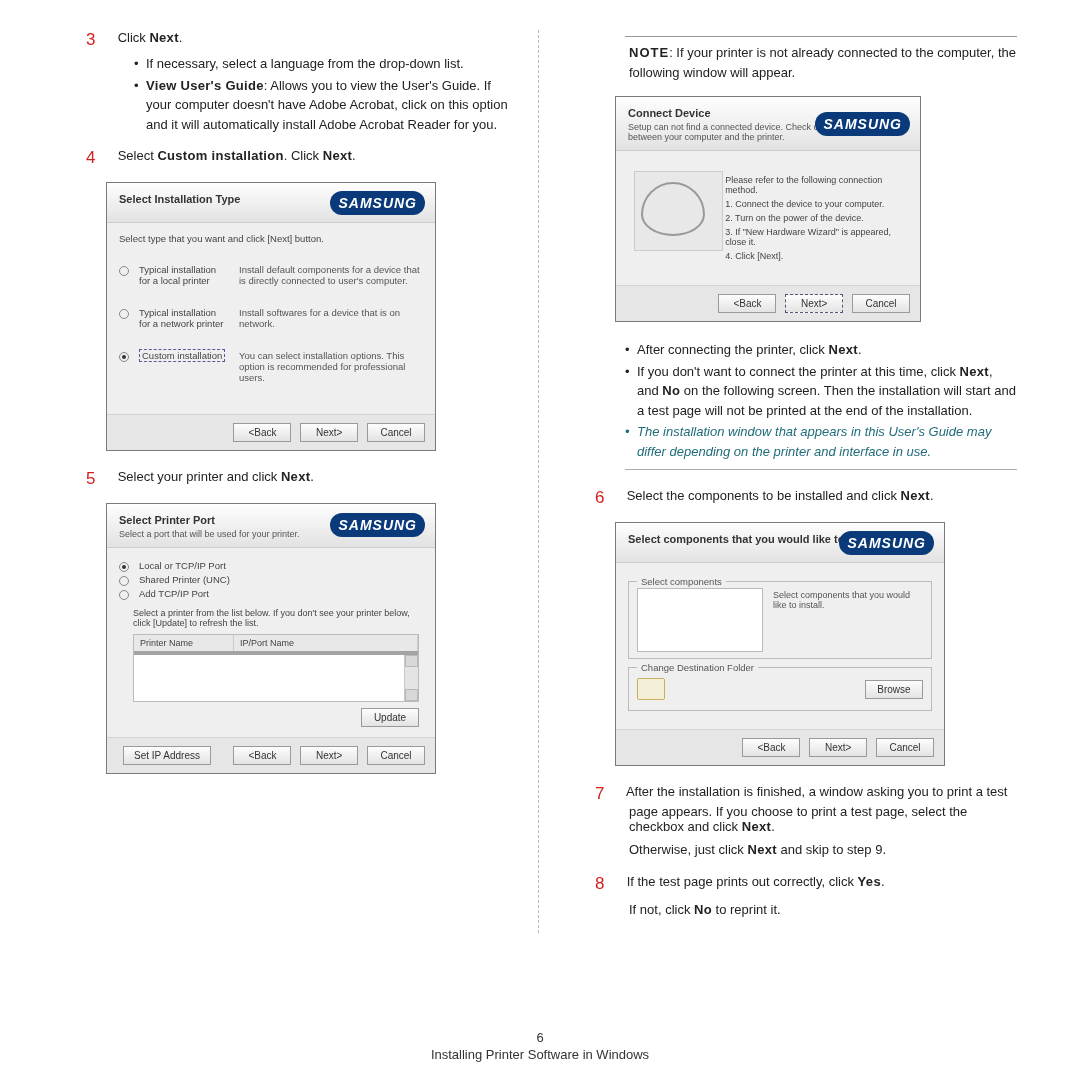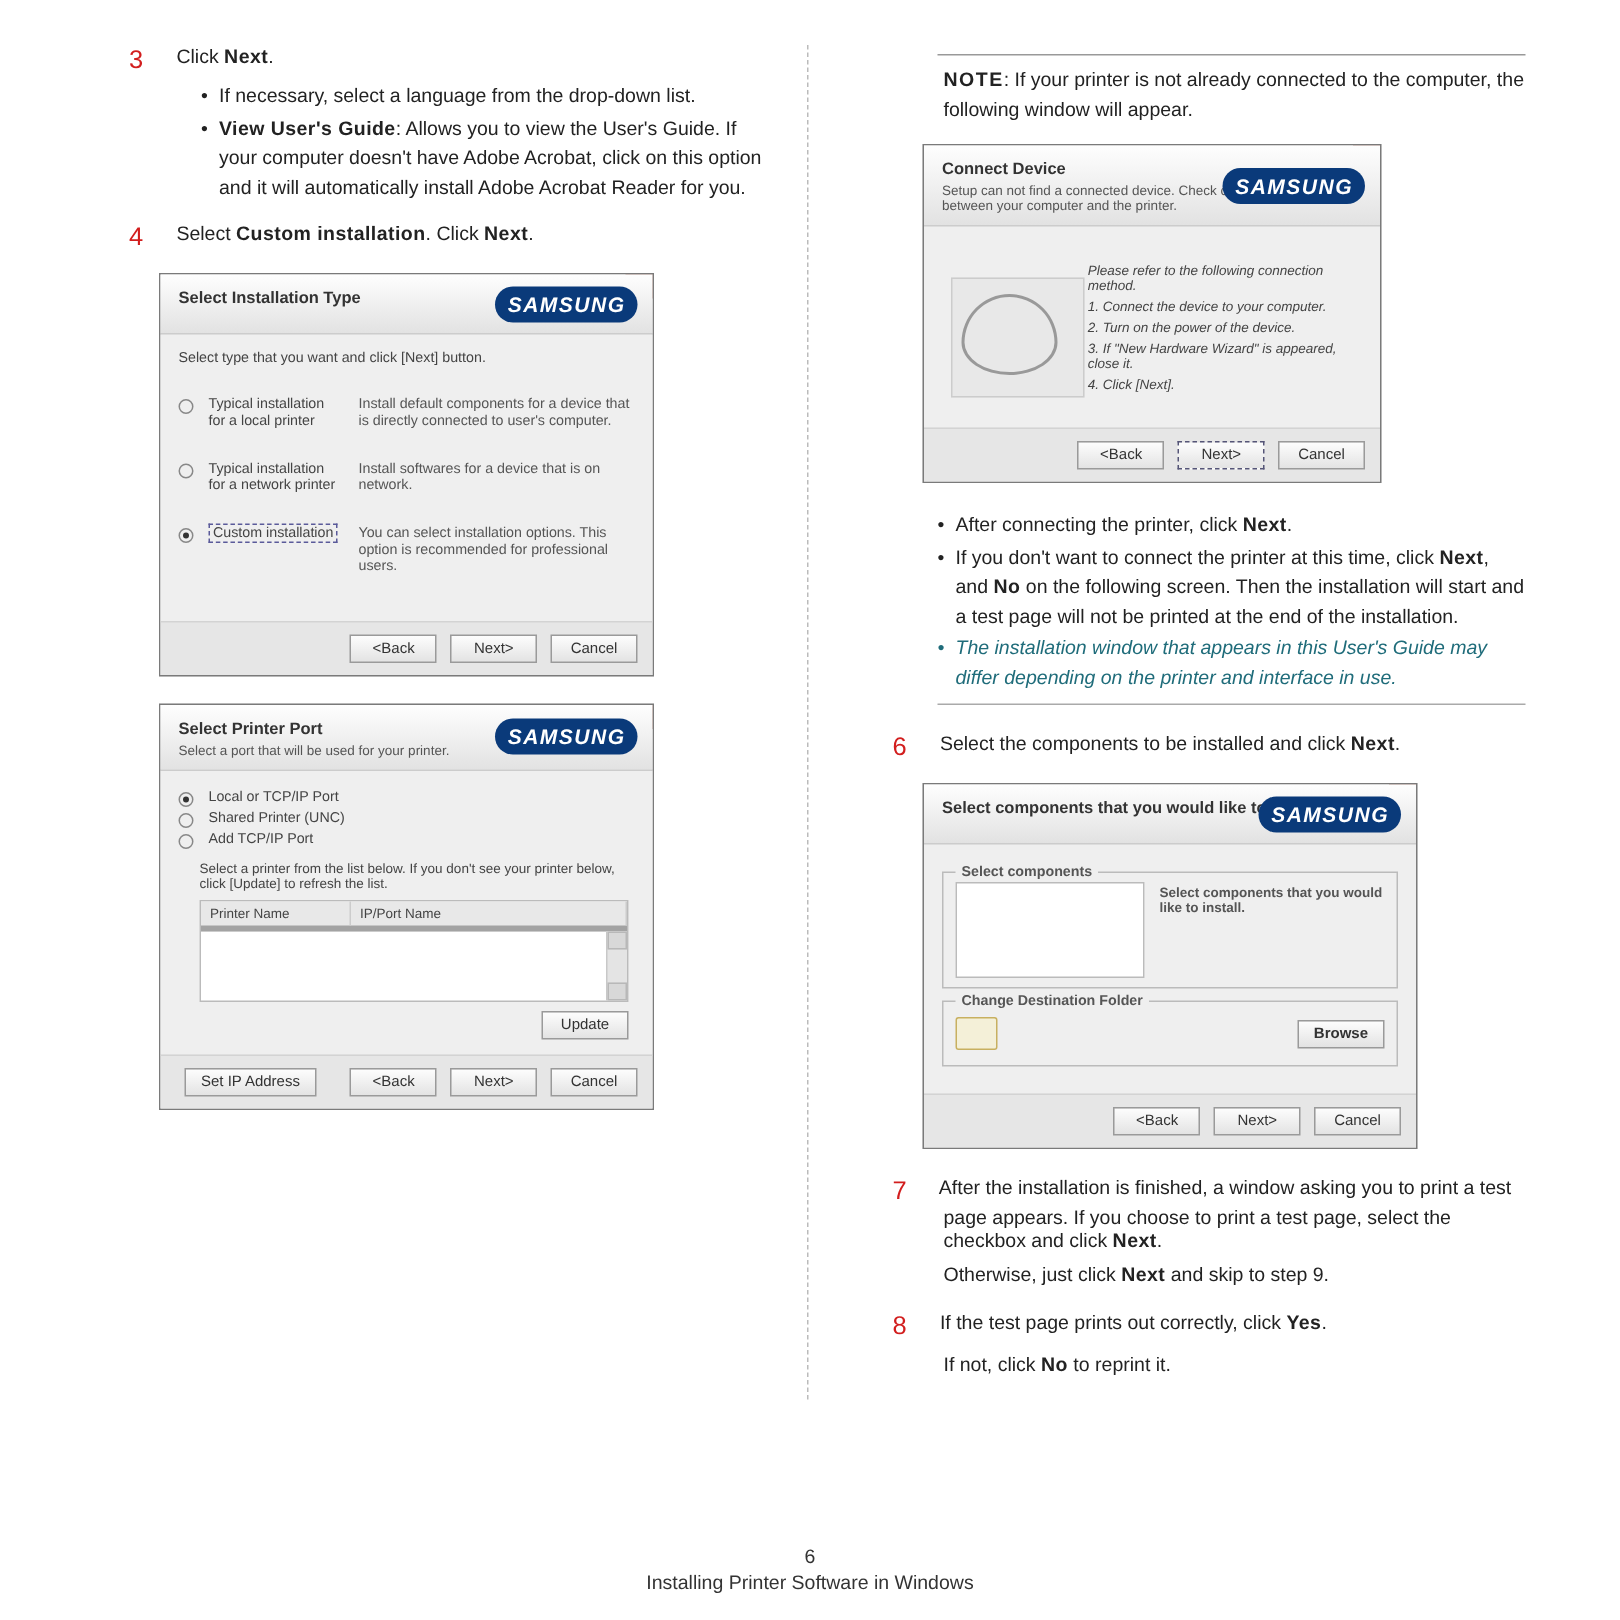--- a/index.html
+++ b/index.html
@@ -95,32 +95,32 @@
   .dashed-sel { border:1px dashed #5a5a9a; padding:0 2px; }
 
   .portlist { border:1px solid #bbb; background:#fff; margin-top:6px;}
   .portlist .hdr { display:flex; background:#e8e8e8; border-bottom:4px solid #a3a3a3; font-size:9px;}
   .portlist .hdr div { padding:3px 6px; border-right:1px solid #ccc;}
   .portlist .body { height:46px; position:relative;}
   .portlist .scroll { position:absolute; right:0; top:0; bottom:0; width:14px; background:#e4e4e4; border-left:1px solid #c8c8c8;}
   .portlist .scroll .up,.portlist .scroll .dn{height:12px;background:#d8d8d8;border:1px solid #b8b8b8;}
   .portlist .scroll .dn{position:absolute;bottom:0;left:0;right:0;}
 
-  .fieldset { border:1px solid #bbb; margin:8px 0; padding:6px 8px; position:relative;font-weight:bold;}
+  .fieldset { border:1px solid #bbb; margin:8px 0; padding:6px 8px; position:relative;}
   .fieldset .leg { position:absolute; top:-6px; left:8px; background:#efefef; padding:0 4px; font-size:9.5px; color:#555;}
   .compbox { display:flex; gap:10px; }
   .compbox .list { flex:1; height:64px; background:#fff; border:1px solid #bbb;}
   .compbox .note { width:150px; font-size:9px; color:#555; padding-top:2px;}
   .folder { width:28px;height:22px;background:#f4f0d8;border:1px solid #c8b060;border-radius:2px;display:inline-block;}
   .steps-list div { font-size:9px; color:#444; margin:4px 0; }
 
   
   .cd-img { width:100px; height:80px; background:#e8e8e8; border:1px solid #ccc; position:relative; }
   .cd-img::before{content:"";position:absolute;left:6px;top:10px;width:60px;height:50px;border:2px solid #999;border-radius:50% 50% 50% 50% / 60% 60% 40% 40%;}
-  .cd-wrap { display:flex; gap:2px; align-items:flex-end; padding:10px 6px;font-style:italic;}
+  .cd-wrap { display:flex; gap:2px; align-items:flex-start; padding:10px 6px;}
 
   
   .footer { position:absolute; bottom:18px; left:0; right:0; text-align:center; color:#333; font-size:13px;}
   .footer .pg { display:block; margin-bottom:2px; }
 </style>
 </head>
 <body>
 
 <div class="page">
 
@@ -168,20 +168,26 @@
           <div class="desc">You can select installation options. This option is recommended for professional users.</div>
         </div>
       </div>
       <div class="dlg-foot">
         <span class="btn">&lt;Back</span>
         <span class="btn">Next&gt;</span>
         <span class="btn">Cancel</span>
       </div>
     </div>
 
+    <div class="step">
+      <span class="stepnum">5</span>
+      <span class="lead">
+        <span>Select your printer and click </span><b>Next</b><span>.</span>
+      </span>
+    </div>
 
     <div class="dialog" style="width:330px">
       <div class="closebtn">×</div>
       <div class="dlg-head">
         <div class="title">Select Printer Port</div>
         <div class="sub">Select a port that will be used for your printer.</div>
         <div class="samsung">SAMSUNG</div>
       </div>
       <div class="dlg-body">
         <div class="radio" style="margin:2px 0">

